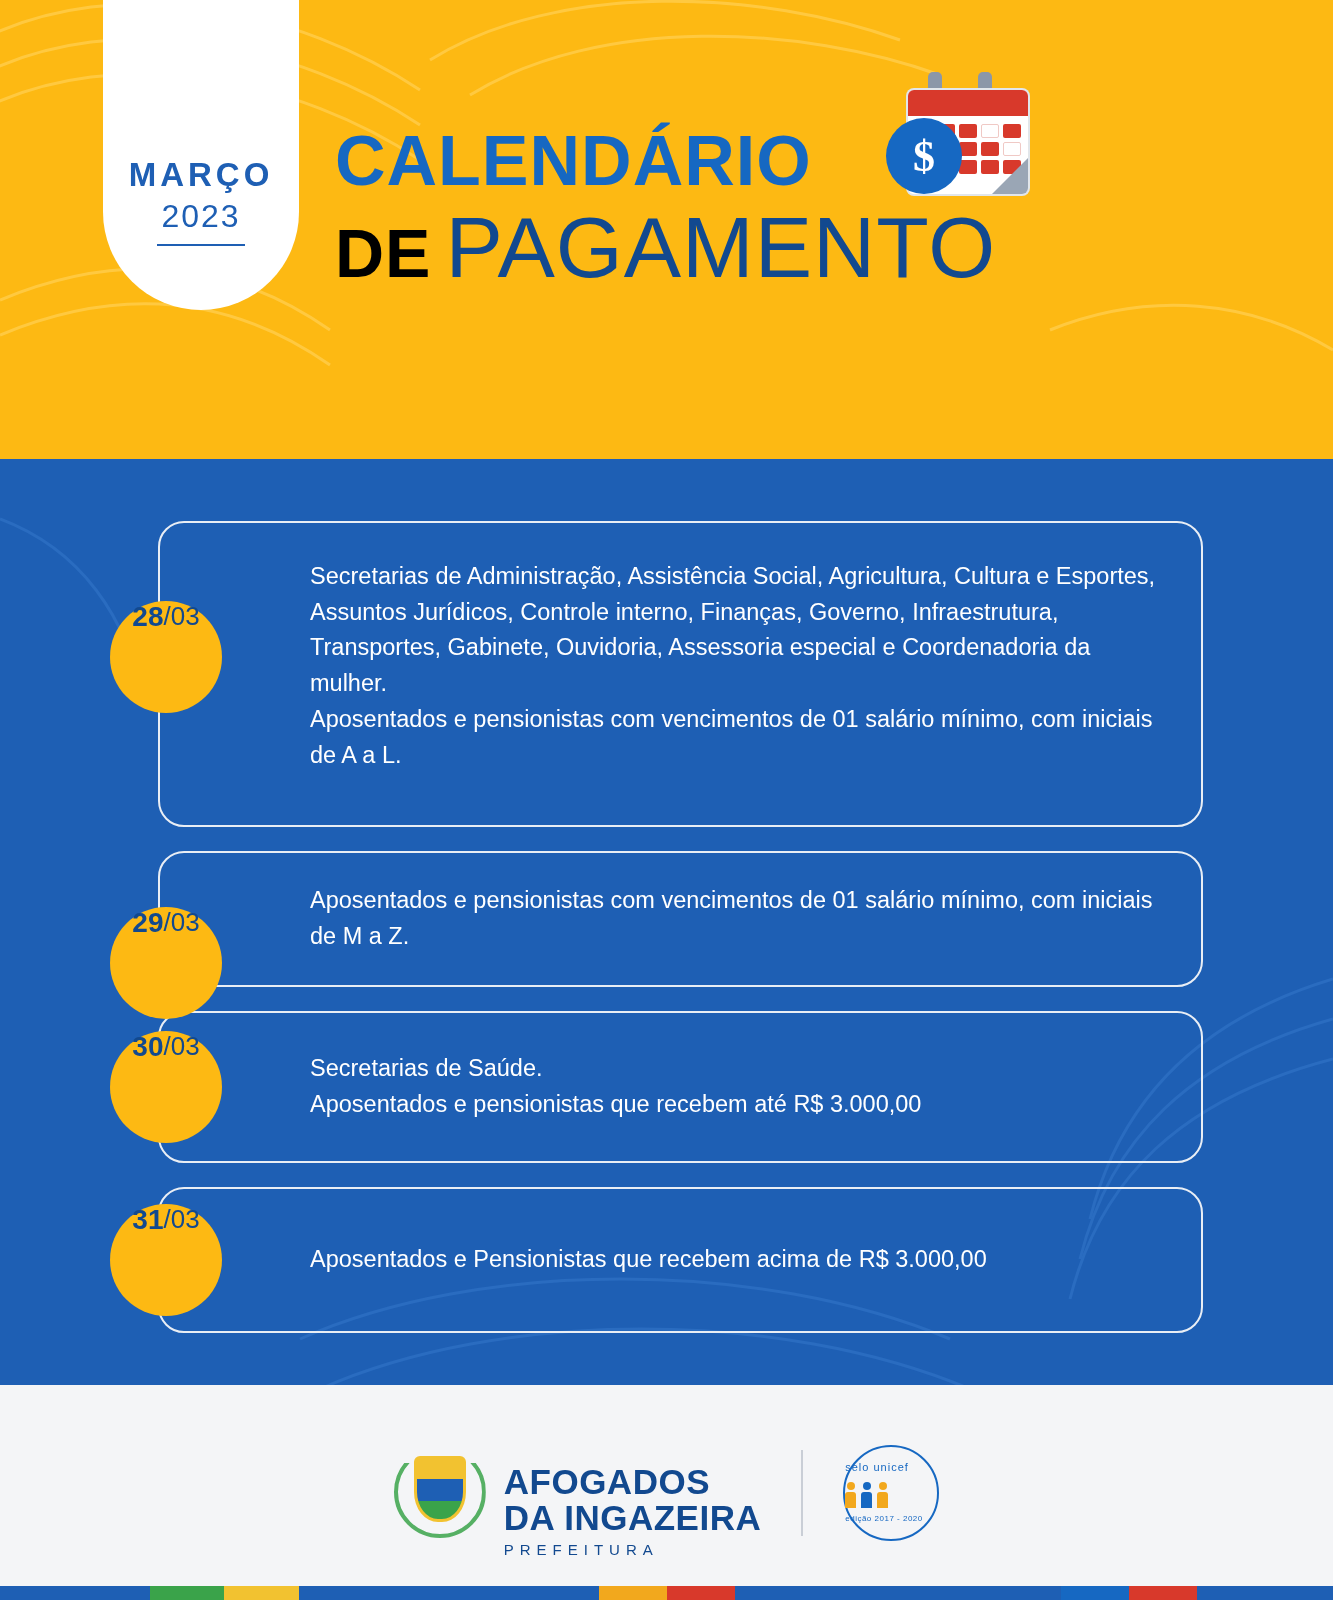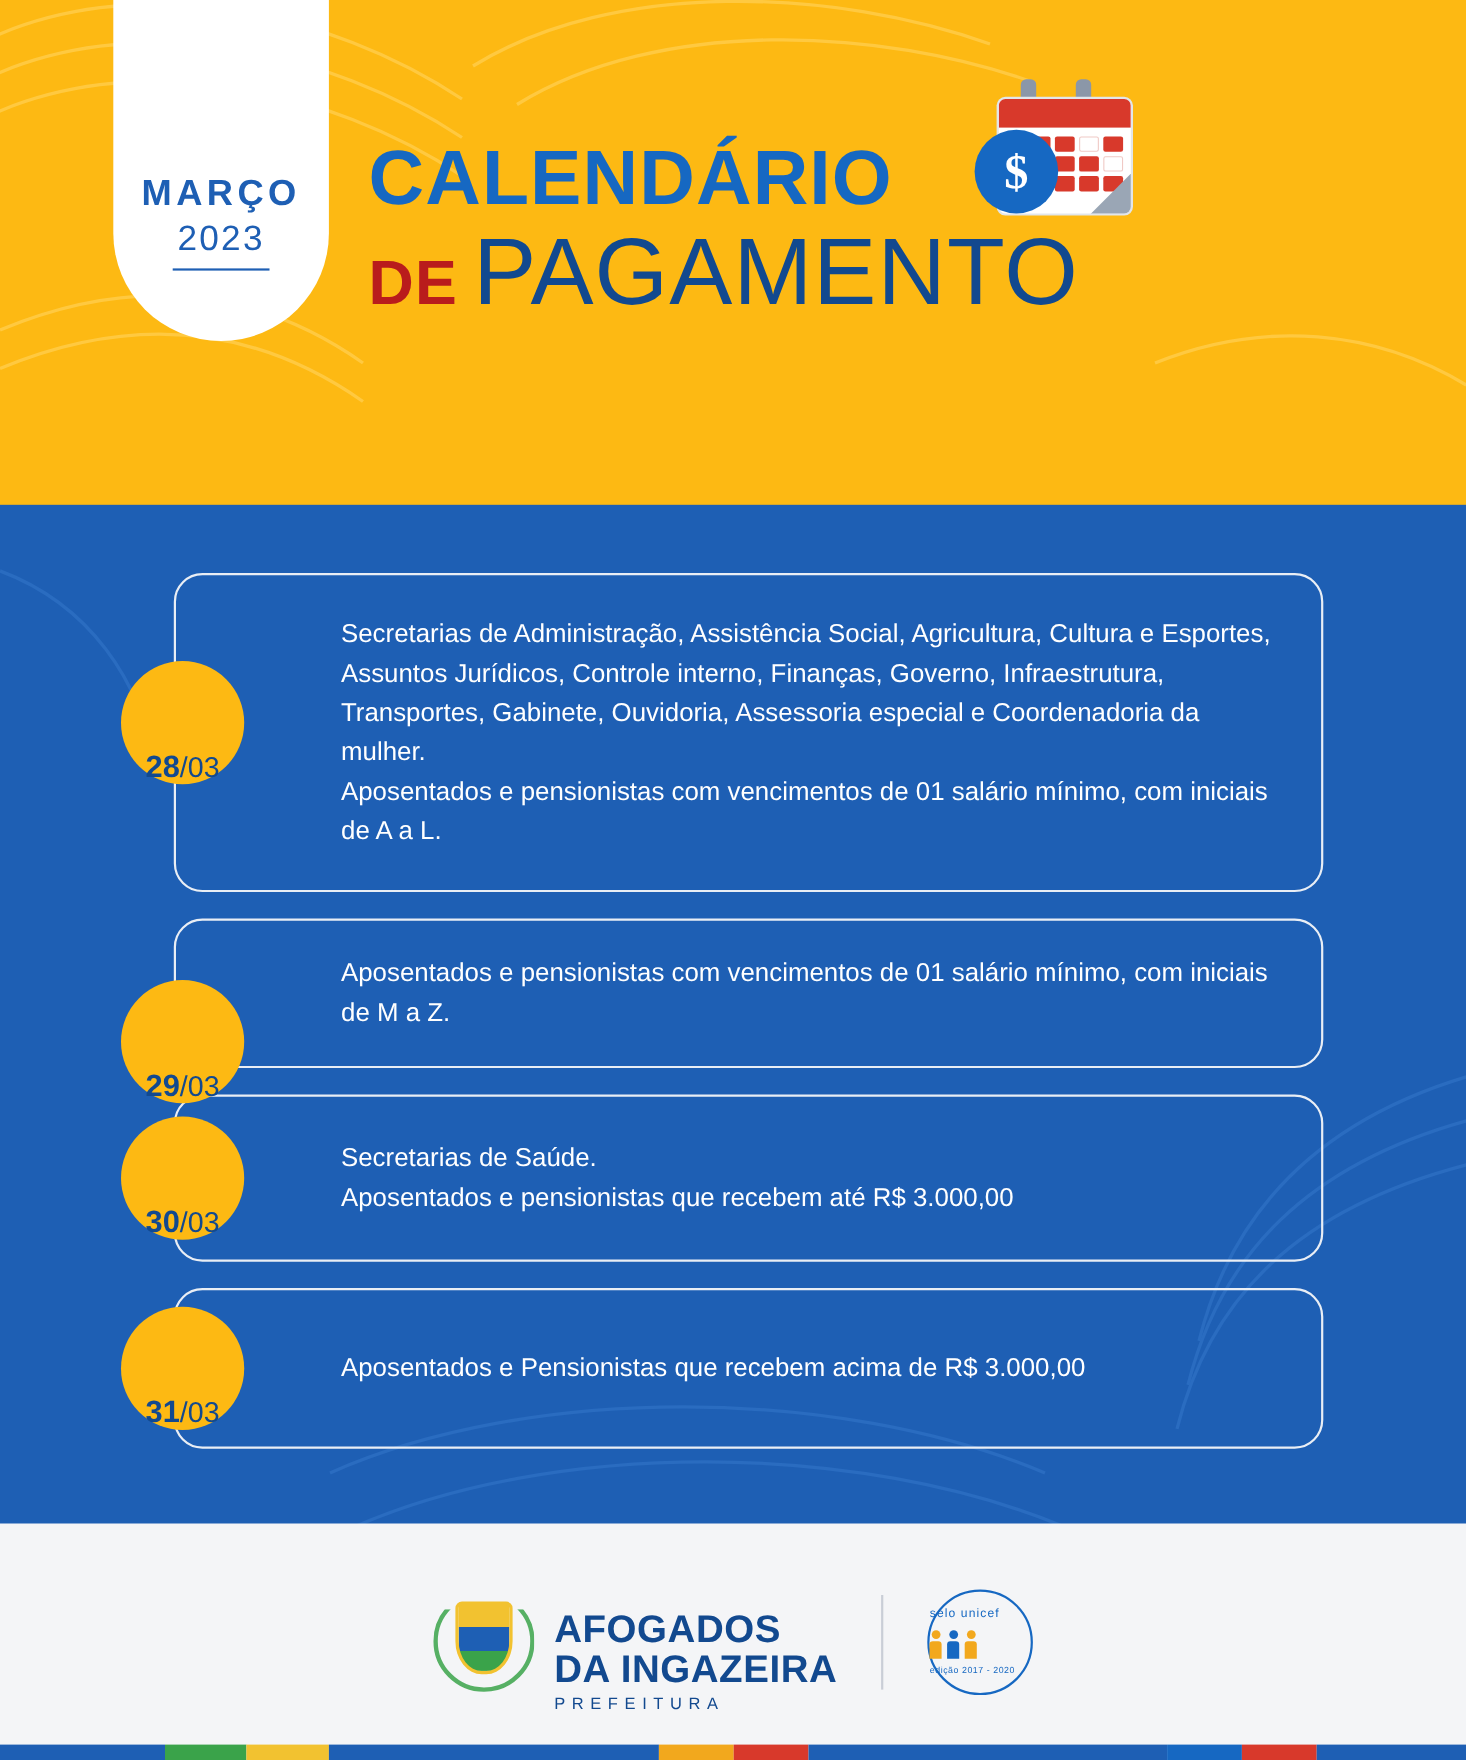--- a/index.html
+++ b/index.html
@@ -90,23 +90,23 @@
     white-space: nowrap;
   }
 
   .title-line2 {
     margin-top: 12px;
     line-height: 0.95;
     white-space: nowrap;
   }
 
   .title-de {
-    font-size: 57px;
-    font-weight: bold;
-    color: #b91c1c;
+    font-size: 68px;
+    font-weight: bold;
+    color: #000000;
     letter-spacing: 1px;
     vertical-align: baseline;
   }
 
   .title-pagamento {
     font-size: 86px;
     font-weight: normal;
     color: #12498f;
     letter-spacing: 1px;
     margin-left: 14px;
@@ -210,21 +210,21 @@
   .entry-date {
     position: absolute;
     left: 0;
     top: 50%;
     transform: translateY(-50%);
     width: 112px;
     height: 112px;
     border-radius: 50%;
     background: #fdb913;
     display: flex;
-    align-items: flex-end;
+    align-items: flex-start;
     justify-content: center;
     z-index: 3;
     color: #12498f;
     white-space: nowrap;
   }
   .entry-date .day {
     font-size: 28px;
     font-weight: bold;
   }
   .entry-date .mon {
@@ -233,21 +233,21 @@
   }
 
   .entry-text {
     color: #ffffff;
     font-size: 23.5px;
     line-height: 1.52;
   }
   .entry-text + .entry-text { }
 
   
-  .entry.e0 .entry-card { padding-top: 36px; padding-bottom: 36px; }
+  .entry.e0 .entry-card { padding-top: 36px; padding-bottom: 52px; }
   .entry.e0 .entry-date { top: 80px; transform: none; }
   .entry.e1 .entry-date { top: 56px; transform: none; }
   .entry.e2 .entry-card { min-height: 152px; }
   .entry.e3 .entry-card { min-height: 146px; }
 
   
   .footer {
     position: absolute;
     left: 0; bottom: 0;
     width: 100%;

